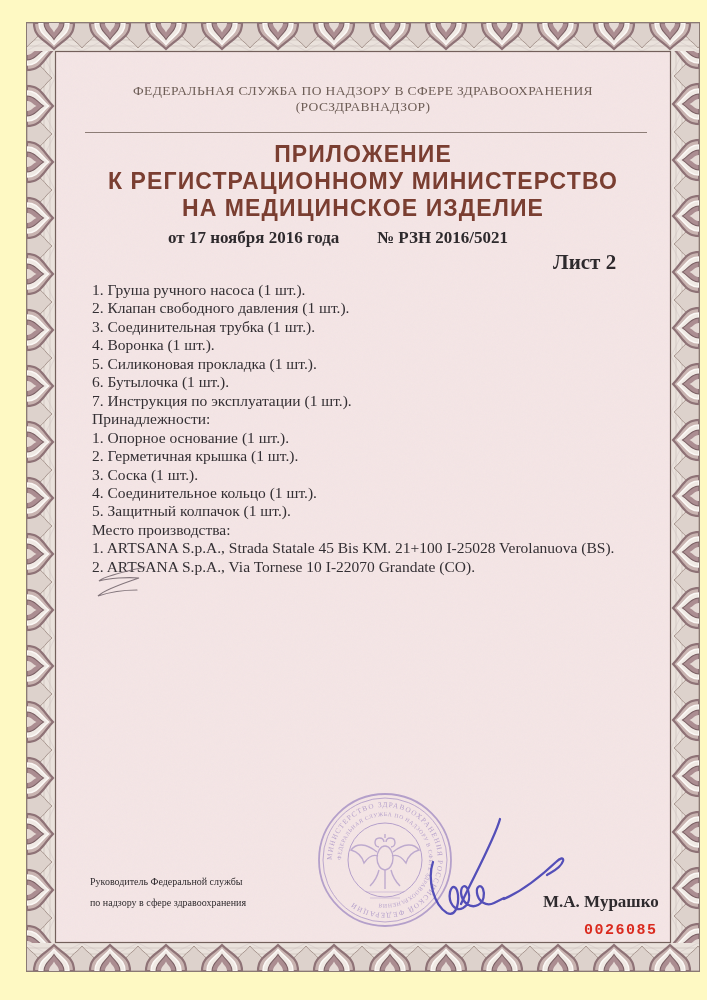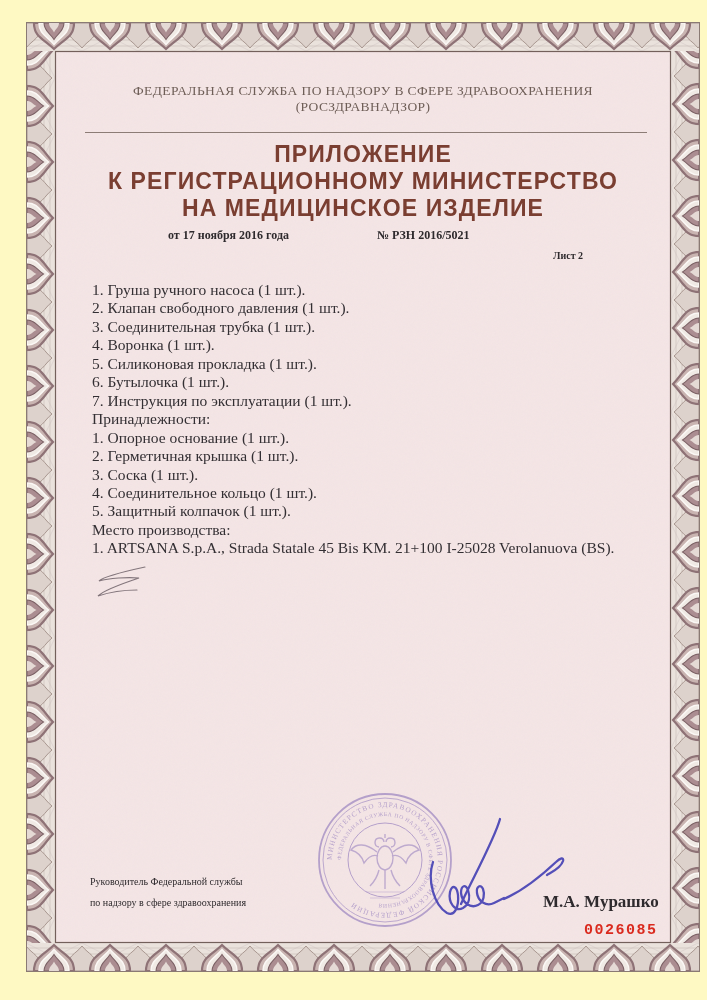--- a/index.html
+++ b/index.html
@@ -17,25 +17,25 @@
     color:#6e5e57;font-size:13.5px;line-height:16px;letter-spacing:.4px;
   }
   .divider{position:absolute;left:30px;top:81px;width:562px;height:0;
     border-top:1px solid #8c7c76;}
   .doc-title{
     position:absolute;left:0;top:90px;width:616px;text-align:center;
     font-family:"Liberation Sans",sans-serif;font-weight:bold;
     color:#7a3e31;font-size:23px;line-height:27px;letter-spacing:1.1px;
   }
   .reg-row{position:absolute;left:0;top:177px;width:616px;height:20px;
-    font-weight:bold;font-size:12px;color:#2e2a2d;}
+    font-weight:bold;font-size:17px;color:#2e2a2d;}
   .reg-date{position:absolute;left:113px;top:0;}
   .reg-number{position:absolute;left:322px;top:0;}
   .sheet-label{position:absolute;left:498px;top:199px;font-weight:bold;
-    font-size:10px;color:#2e2a2d;}
+    font-size:21px;color:#2e2a2d;}
   .body-text{
     position:absolute;left:37px;top:230px;width:545px;
     font-size:15.5px;line-height:18.45px;color:#332f33;
   }
   .body-text sup{font-size:9px;line-height:0;}
   .sign-title{position:absolute;left:35px;top:821px;width:300px;
     font-weight:normal;font-size:10px;line-height:20.5px;color:#2e2a2d;}
   .sign-name{position:absolute;left:488px;top:841px;font-weight:bold;
     font-size:17px;color:#2e2a2d;}
   .serial-number{position:absolute;left:529px;top:871px;
@@ -127,20 +127,21 @@
         <div>6. Бутылочка (1 шт.).</div>
         <div>7. Инструкция по эксплуатации (1 шт.).</div>
         <div>Принадлежности:</div>
         <div>1. Опорное основание (1 шт.).</div>
         <div>2. Герметичная крышка (1 шт.).</div>
         <div>3. Соска (1 шт.).</div>
         <div>4. Соединительное кольцо (1 шт.).</div>
         <div>5. Защитный колпачок (1 шт.).</div>
         <div>Место производства:</div>
         <div>1. ARTSANA S.p.A., Strada Statale 45 Bis KM. 21+100 I-25028 Verolanuova (BS).</div>
+        <div>2. ARTSANA S.p.A., Via Tornese 10 I-22070 Grandate (CO).</div>
       </div>
 
     <div class="sign-title">
       <div>Руководитель Федеральной службы</div>
       <div>по надзору в сфере здравоохранения</div>
     </div>
 
     <div class="sign-name">М.А. Мурашко</div>
 
     <div class="serial-number">0026085</div>

